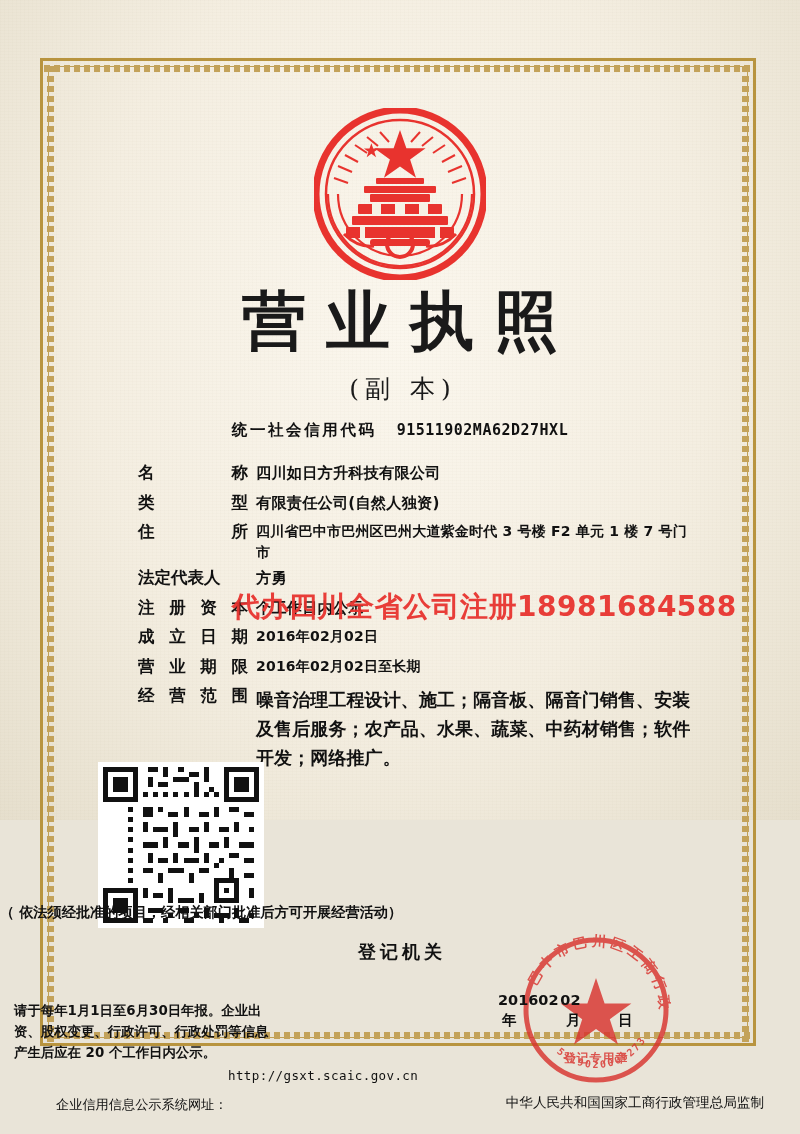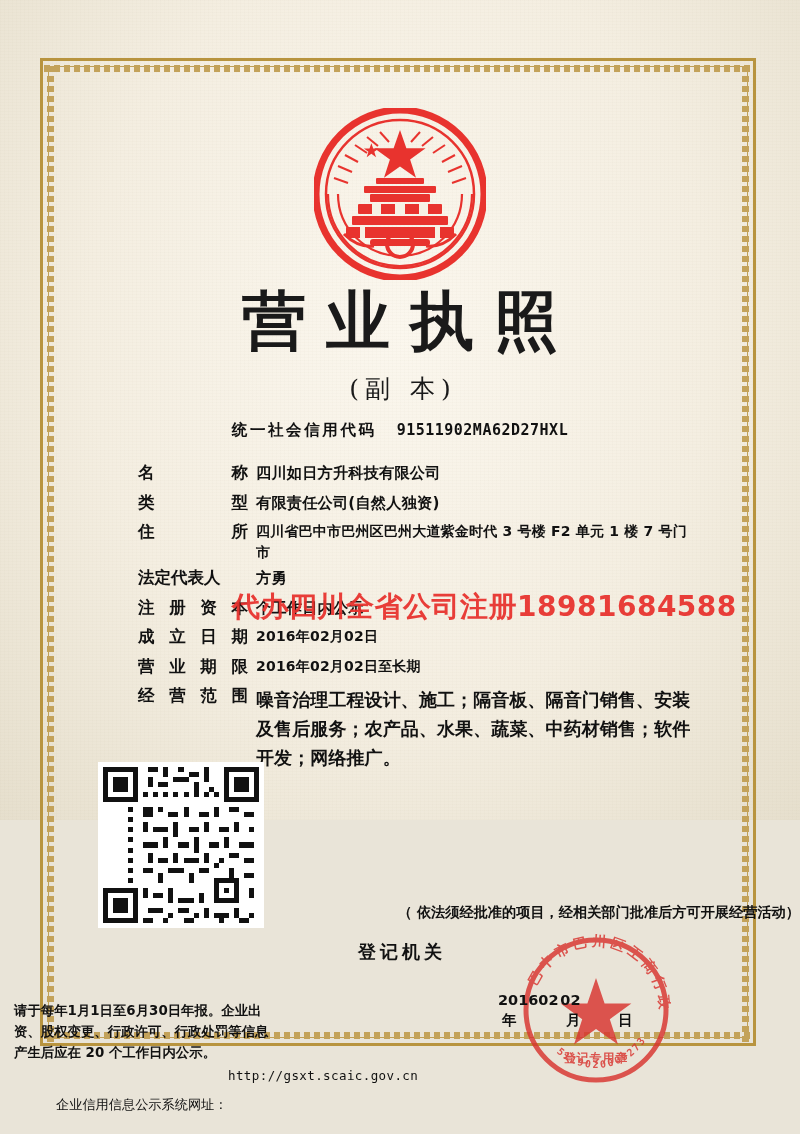--- a/index.html
+++ b/index.html
@@ -193,21 +193,21 @@
     width: 166px;
     height: 166px;
     background: #fff;
   }
 
   
   .approval-note {
     position: absolute;
     left: 0; right: 0;
     top: 903px;
-    text-align: right;
+    text-align: left;
     font-size: 14.2px;
     color: #111;
     font-family: "DejaVu Sans", "Liberation Sans", sans-serif;
     font-weight: bold;
   }
   .reg-authority {
     position: absolute;
     left: 0; right: 0;
     top: 940px;
     text-align: center;
@@ -611,13 +611,14 @@
     <div class="row2">
       <span class="y">年</span>
       <span class="m">月</span>
       <span class="d">日</span>
     </div>
   </div>
 
   <div class="notice">请于每年1月1日至6月30日年报。企业出资、股权变更、行政许可、行政处罚等信息产生后应在 20 个工作日内公示。</div>
   <div class="gsxt-url">http://gsxt.scaic.gov.cn</div>
   <div class="footer-left">企业信用信息公示系统网址：</div>
+  <div class="footer-right">中华人民共和国国家工商行政管理总局监制</div>
 </div>
 
 </body></html>

